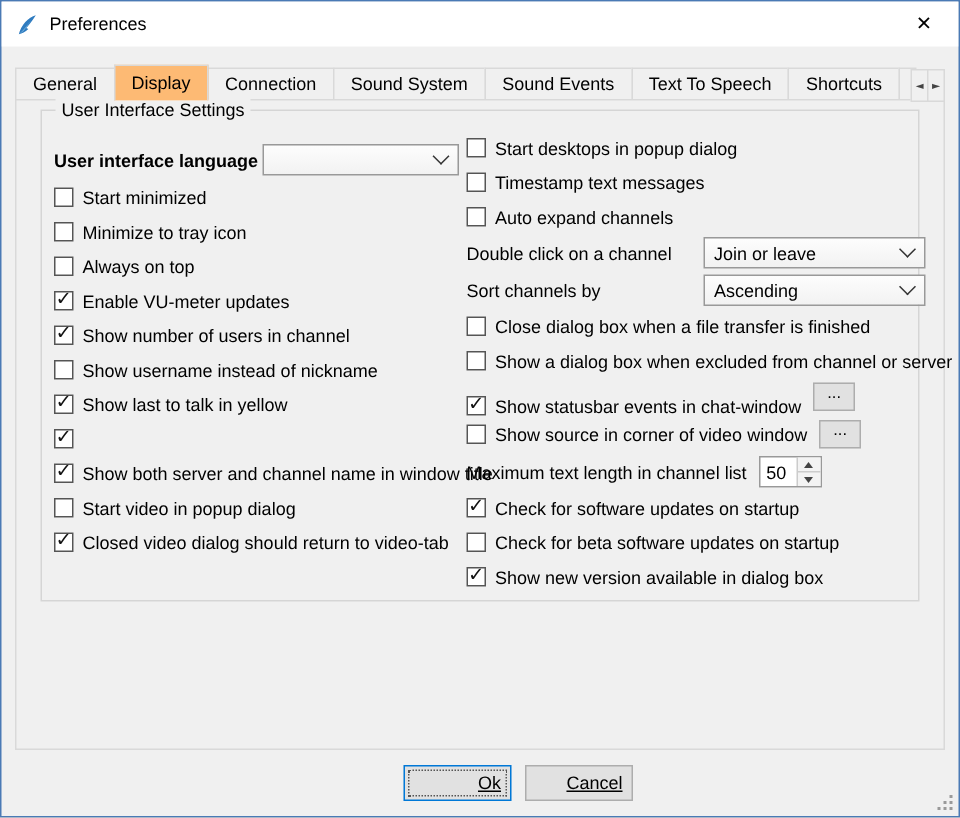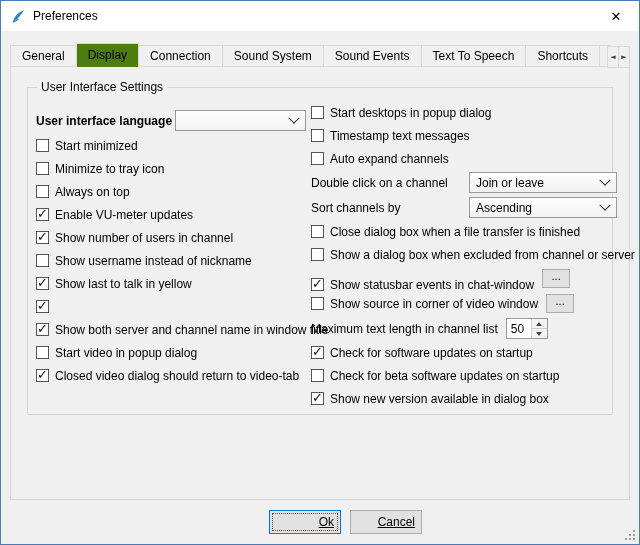--- a/index.html
+++ b/index.html
@@ -30,39 +30,39 @@
   .tabbar{
     position:absolute;left:9px;top:42px;right:28px;height:24px;
     display:flex;align-items:flex-end;overflow:hidden;
   }
   .tab{
     height:20px;line-height:20px;padding:0 11px;
     background:#f0f0f0;border:1px solid #d9d9d9;margin-right:-1px;
     white-space:nowrap;position:relative;z-index:1;box-sizing:content-box;
   }
   .tab.selected{
-    height:23px;line-height:23px;background:#4d7c0f;
+    height:23px;line-height:23px;background:#fdba74;
     border-bottom:1px solid #ffffff;z-index:3;margin-bottom:-1px;
   }
   .tab-scrollers{
     position:absolute;right:9px;top:45px;display:flex;z-index:4;
   }
   .tab-scroller{
     width:10px;height:20px;border:1px solid #d9d9d9;background:#f0f0f0;
     font-size:7px;display:flex;align-items:center;justify-content:center;
     padding:0;margin:0;margin-left:-1px;color:#444;
     font-family:"DejaVu Sans",sans-serif;
   }
   
   .pane{
     position:absolute;left:9px;right:9px;top:65px;height:434px;
     border:1px solid #d9d9d9;background:#f0f0f0;z-index:2;box-sizing:border-box;
   }
   .groupbox{
-    position:absolute;left:16px;right:16px;top:20px;height:328px;
+    position:absolute;left:16px;right:16px;top:6px;height:328px;
     border:1px solid #d5d5d5;box-sizing:border-box;
   }
   .group-title{
     position:absolute;top:-8px;left:9px;background:#f0f0f0;
     padding:0 4px;font-size:12px;
   }
   
   .left-col{position:absolute;left:8px;top:19px;width:272px;}
   .right-col{position:absolute;left:283px;top:13px;width:306px;}
   .row{display:flex;align-items:center;height:23px;}

